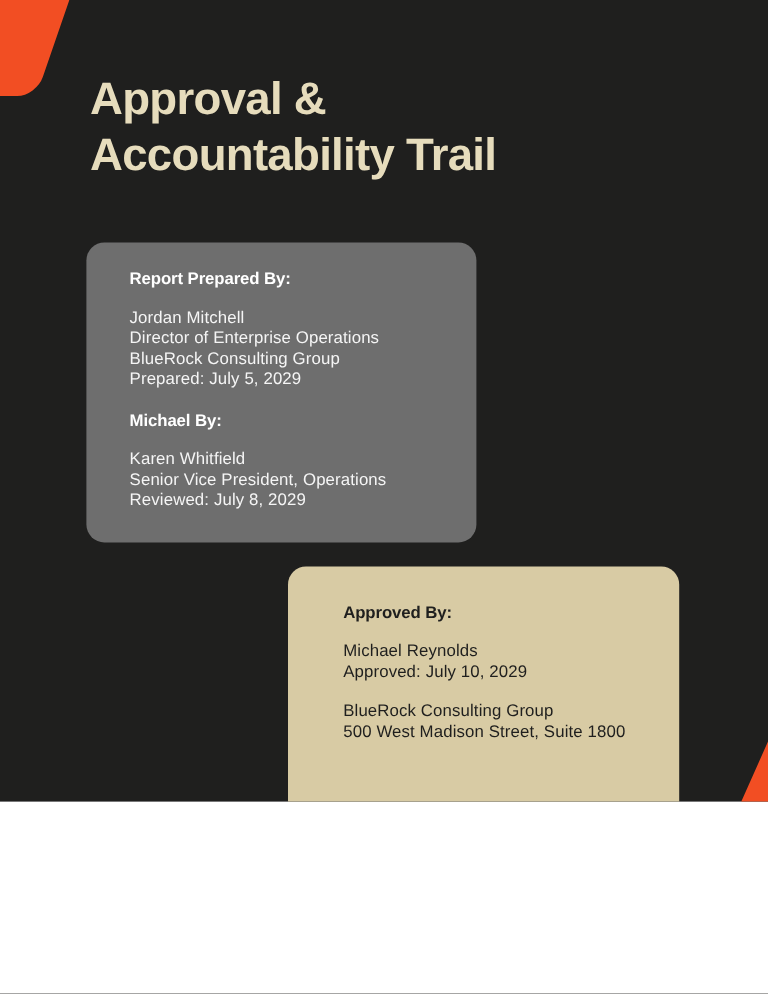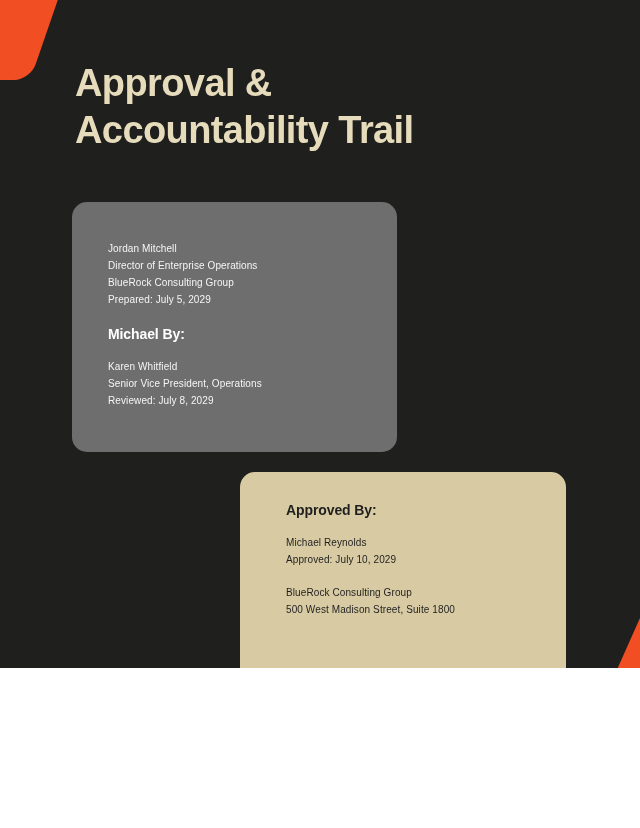--- a/index.html
+++ b/index.html
@@ -74,21 +74,21 @@
   }
   .card-heading {
     font-size: 14px;
     font-weight: 700;
     letter-spacing: -0.1px;
   }
   .card-heading.second { margin-top: 18px; }
   .card-gray .card-heading { color: #ffffff; }
   .card-lines {
     margin-top: 16px;
-    font-size: 10px;
+    font-size: 14px;
     line-height: 17px;
     letter-spacing: 0.1px;
   }
 
   
   .page-number {
     position: absolute;
     top: 786px; right: 8px;
     color: #84cc16;
     font-size: 19px;
@@ -99,20 +99,21 @@
 </head>
 <body>
 
 <div class="page" style="--background: #1f1f1e; --accent_orange: #f24e23; --card_gray: #6e6e6e; --card_tan: #d8cba4; --title_cream: #e6dcbc;">
 
   <div class="accent accent-top-left"></div>
 
   <h1 class="title"><span>Approval &amp;</span><br><span>Accountability Trail</span></h1>
 
   <div class="card card-gray">
+    <div class="card-heading">Report Prepared By:</div>
     <div class="card-lines">
       <div>Jordan Mitchell</div>
       <div>Director of Enterprise Operations</div>
       <div>BlueRock Consulting Group</div>
       <div>Prepared: July 5, 2029</div>
     </div>
     <div class="card-heading second">Michael By:</div>
     <div class="card-lines">
       <div>Karen Whitfield</div>
       <div>Senior Vice President, Operations</div>

